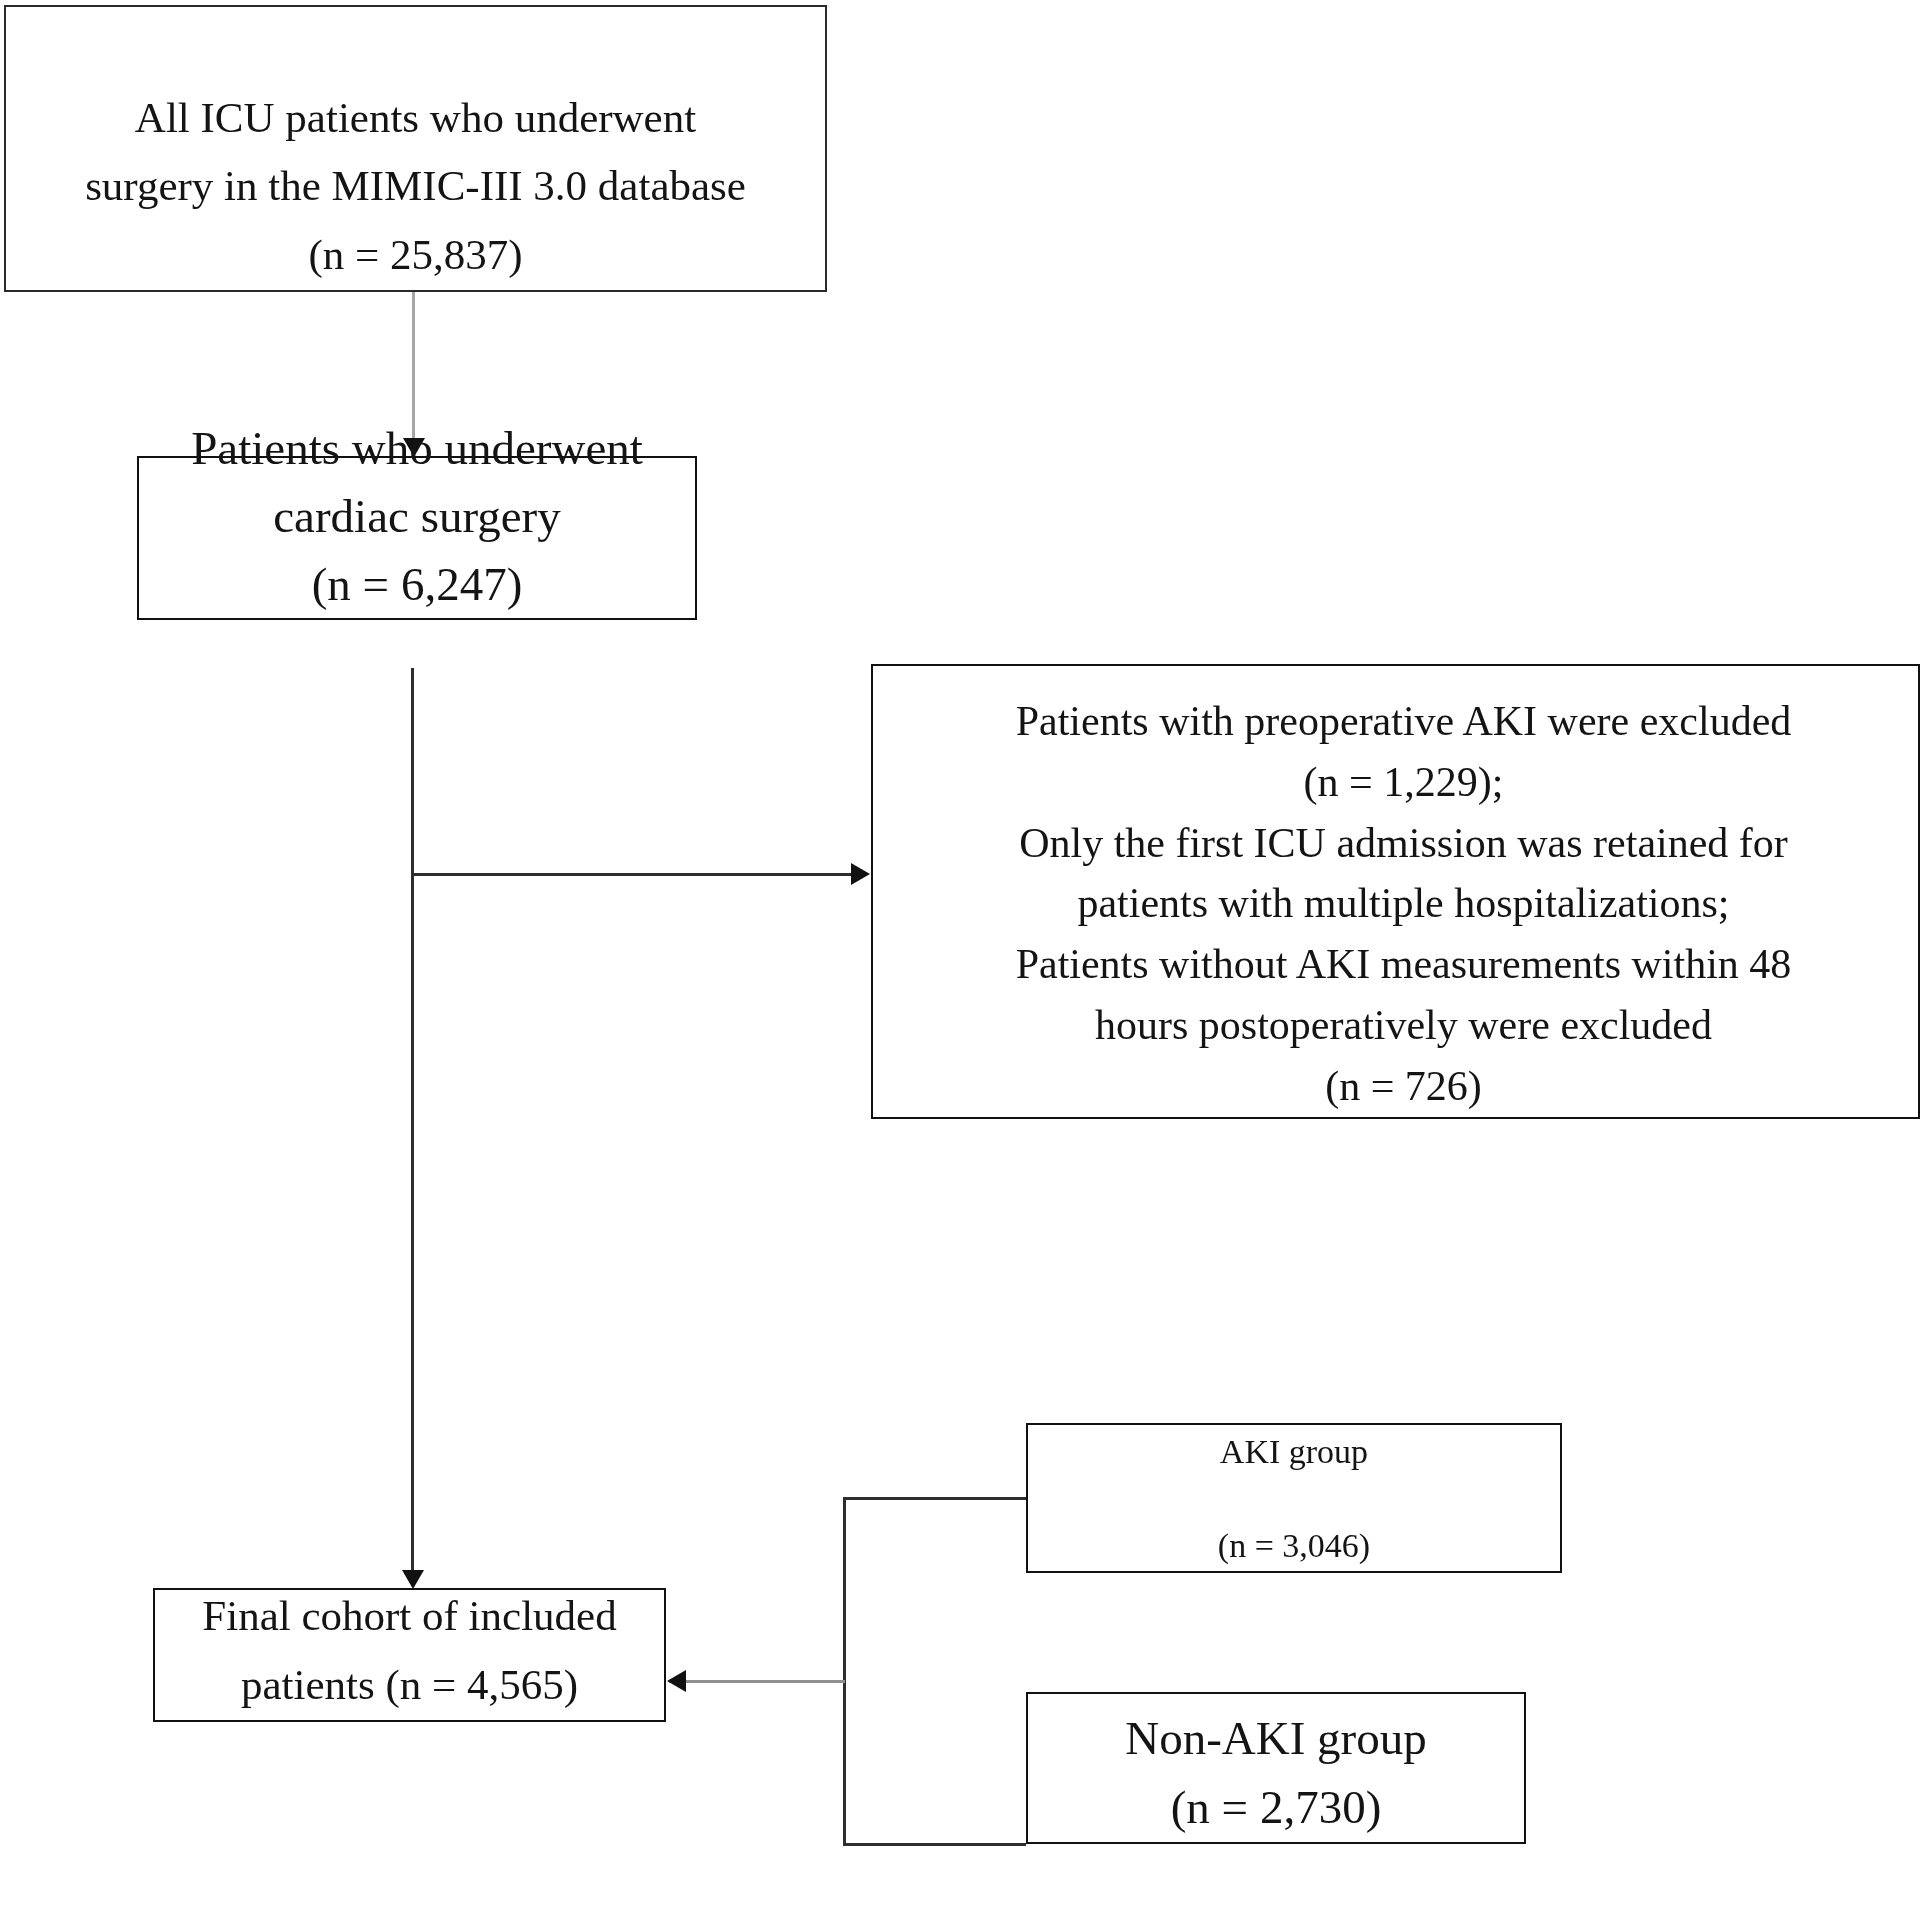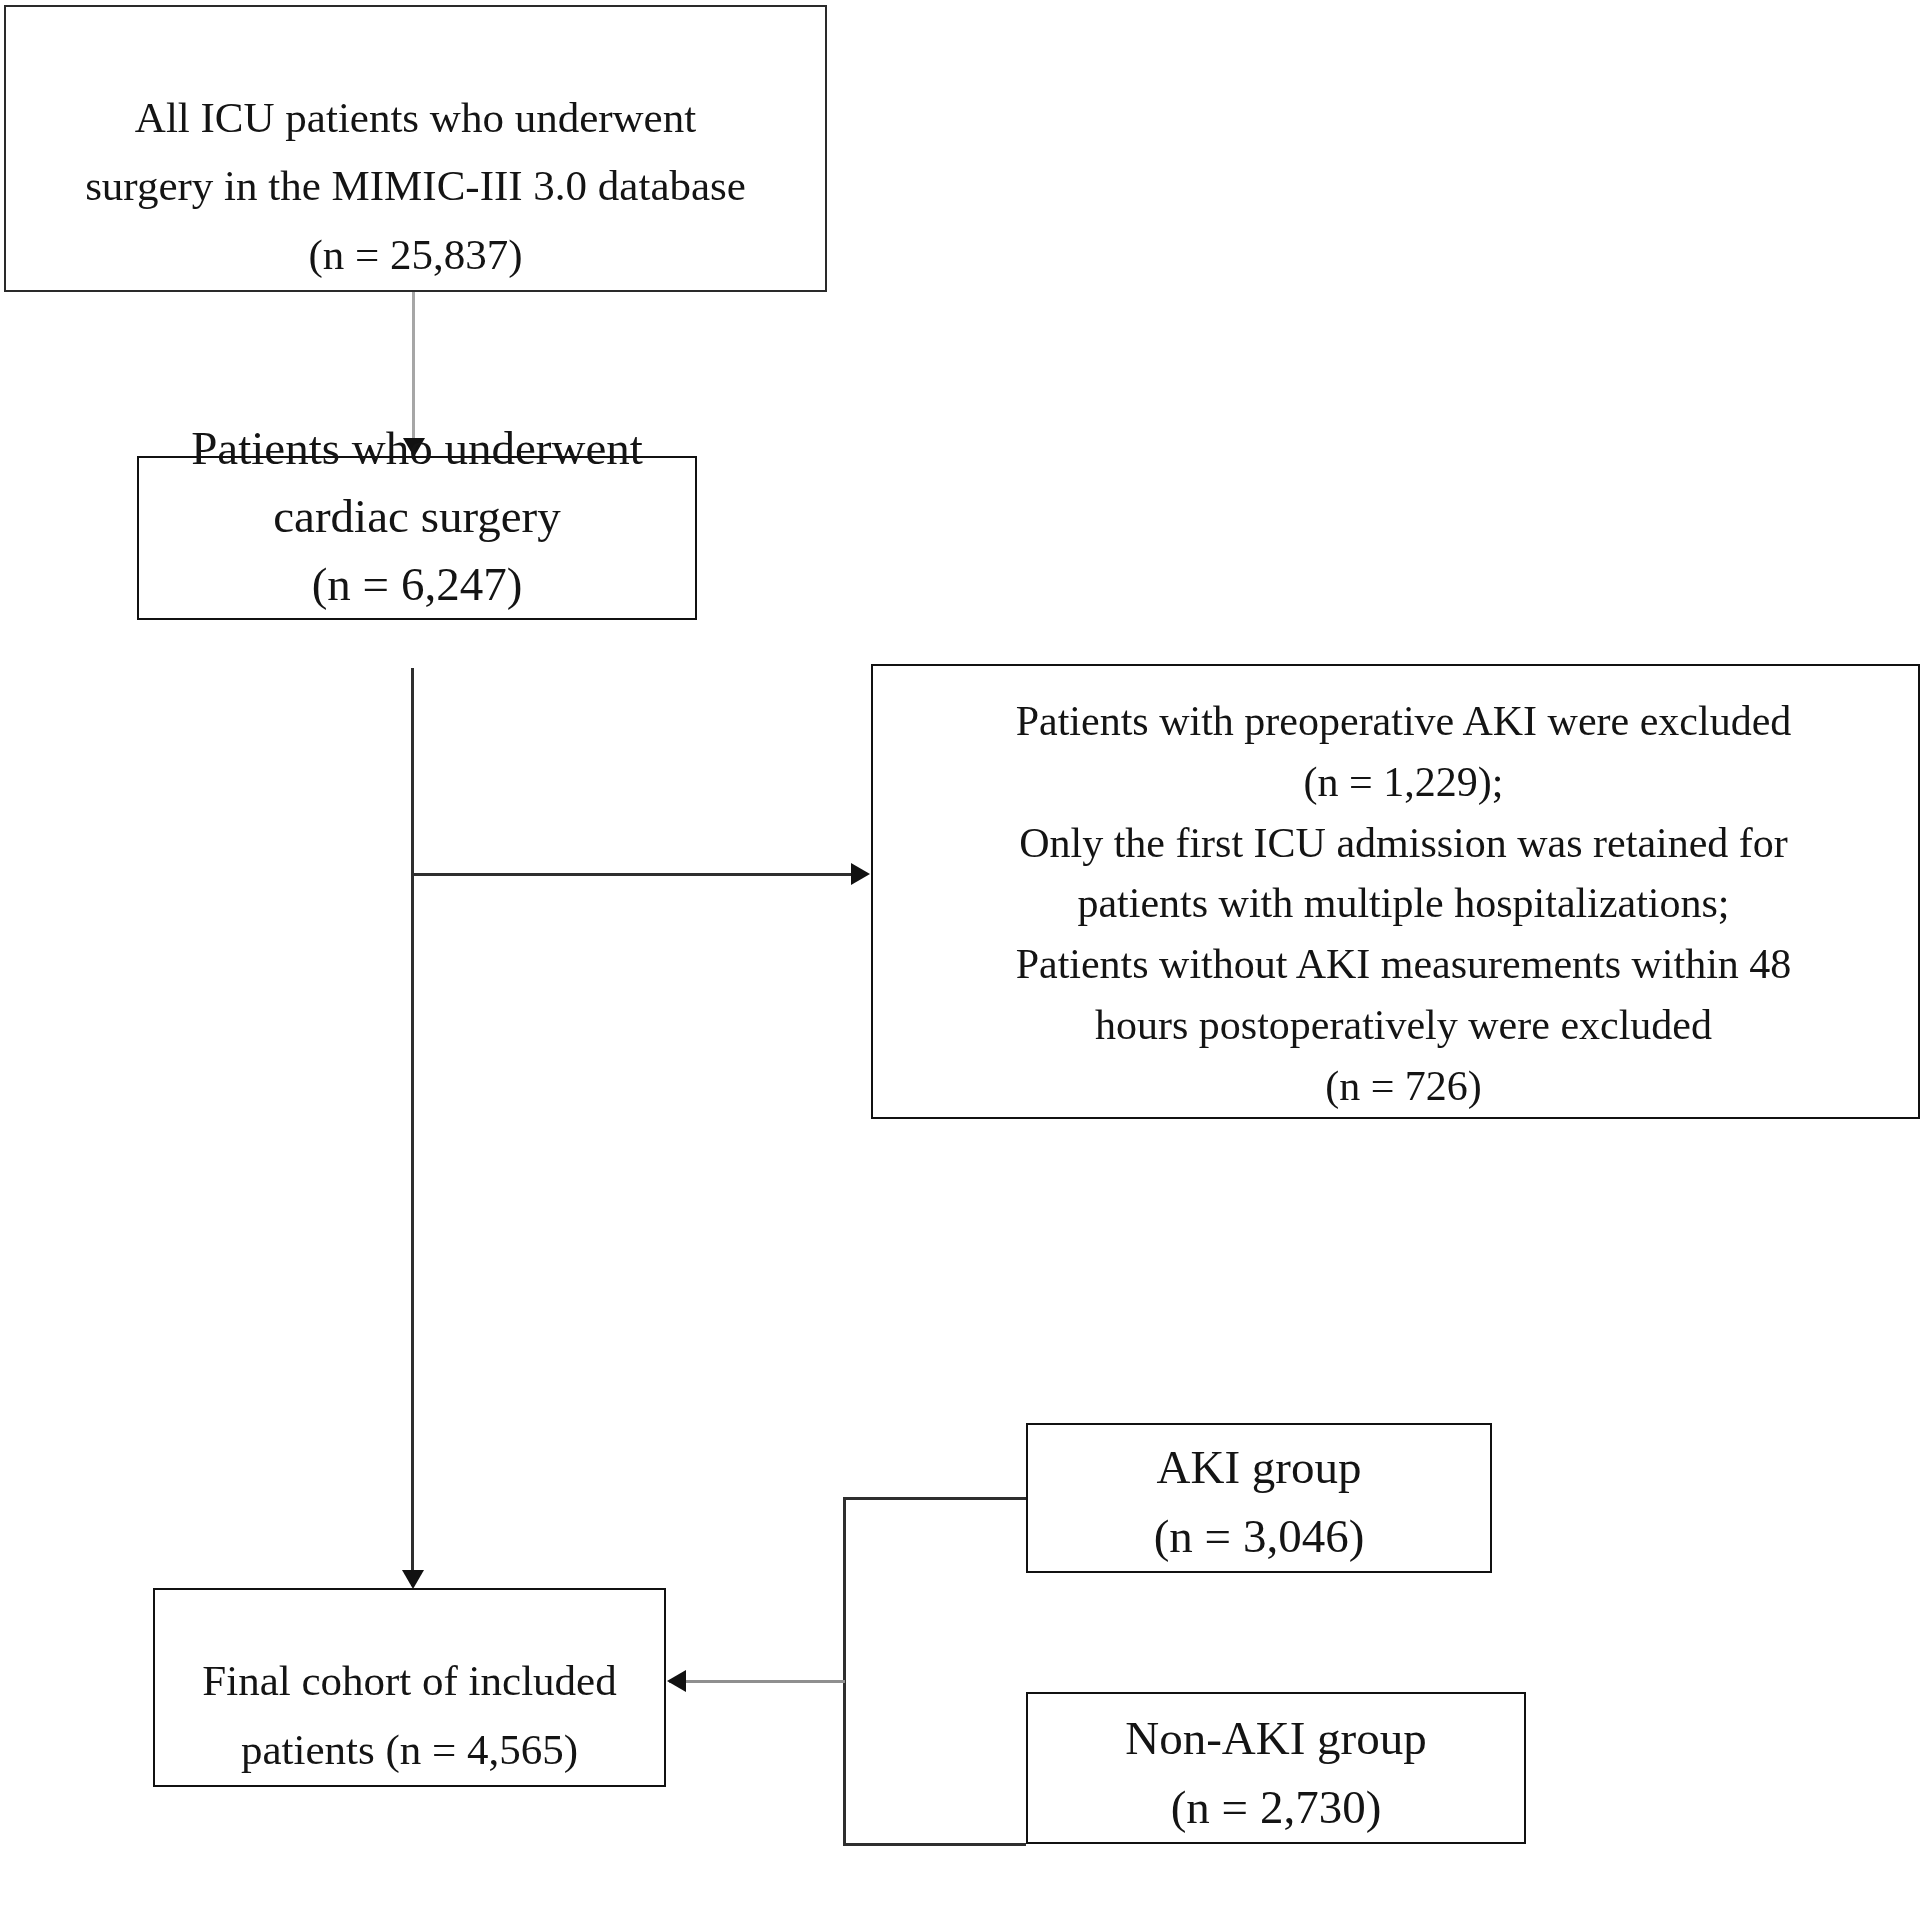--- a/index.html
+++ b/index.html
@@ -41,27 +41,27 @@
     font-size: 47px; line-height: 1.45;
   }
   
   .box-exclusion {
     left: 871px; top: 664px; width: 1049px; height: 455px;
     border: 2px solid #111111;
     font-size: 42px; line-height: 1.45; padding-left: 16px;
   }
   
   .box-aki {
-    left: 1026px; top: 1423px; width: 466px; height: 150px;
+    left: 1026px; top: 1423px; width: 536px; height: 150px;
     border: 2.5px solid #111111;
-    font-size: 47px; line-height: 1.47;
+    font-size: 34px; line-height: 1.47; gap: 44px;
   }
   
   .box-final {
-    left: 153px; top: 1588px; width: 513px; height: 199px;
+    left: 153px; top: 1588px; width: 513px; height: 134px;
     border: 2.5px solid #111111;
     font-size: 43px; line-height: 1.6;
   }
   
   .box-nonaki {
     left: 1026px; top: 1692px; width: 500px; height: 152px;
     border: 2.5px solid #111111;
     font-size: 47px; line-height: 1.47;
   }
 

